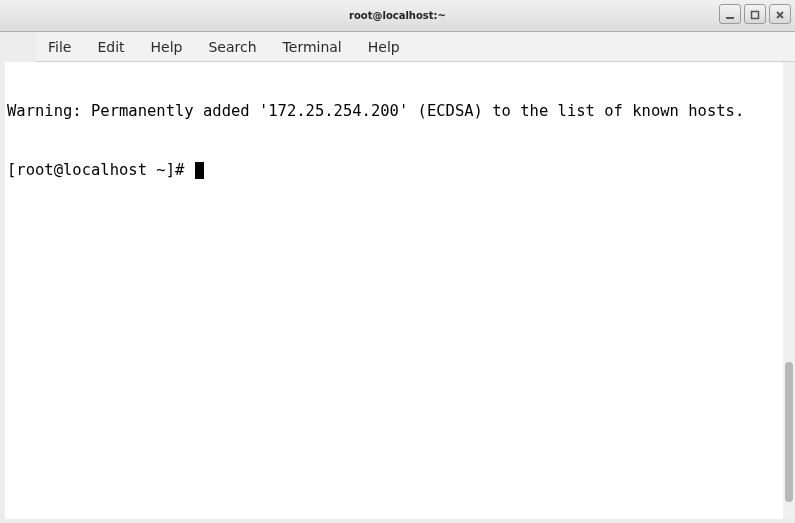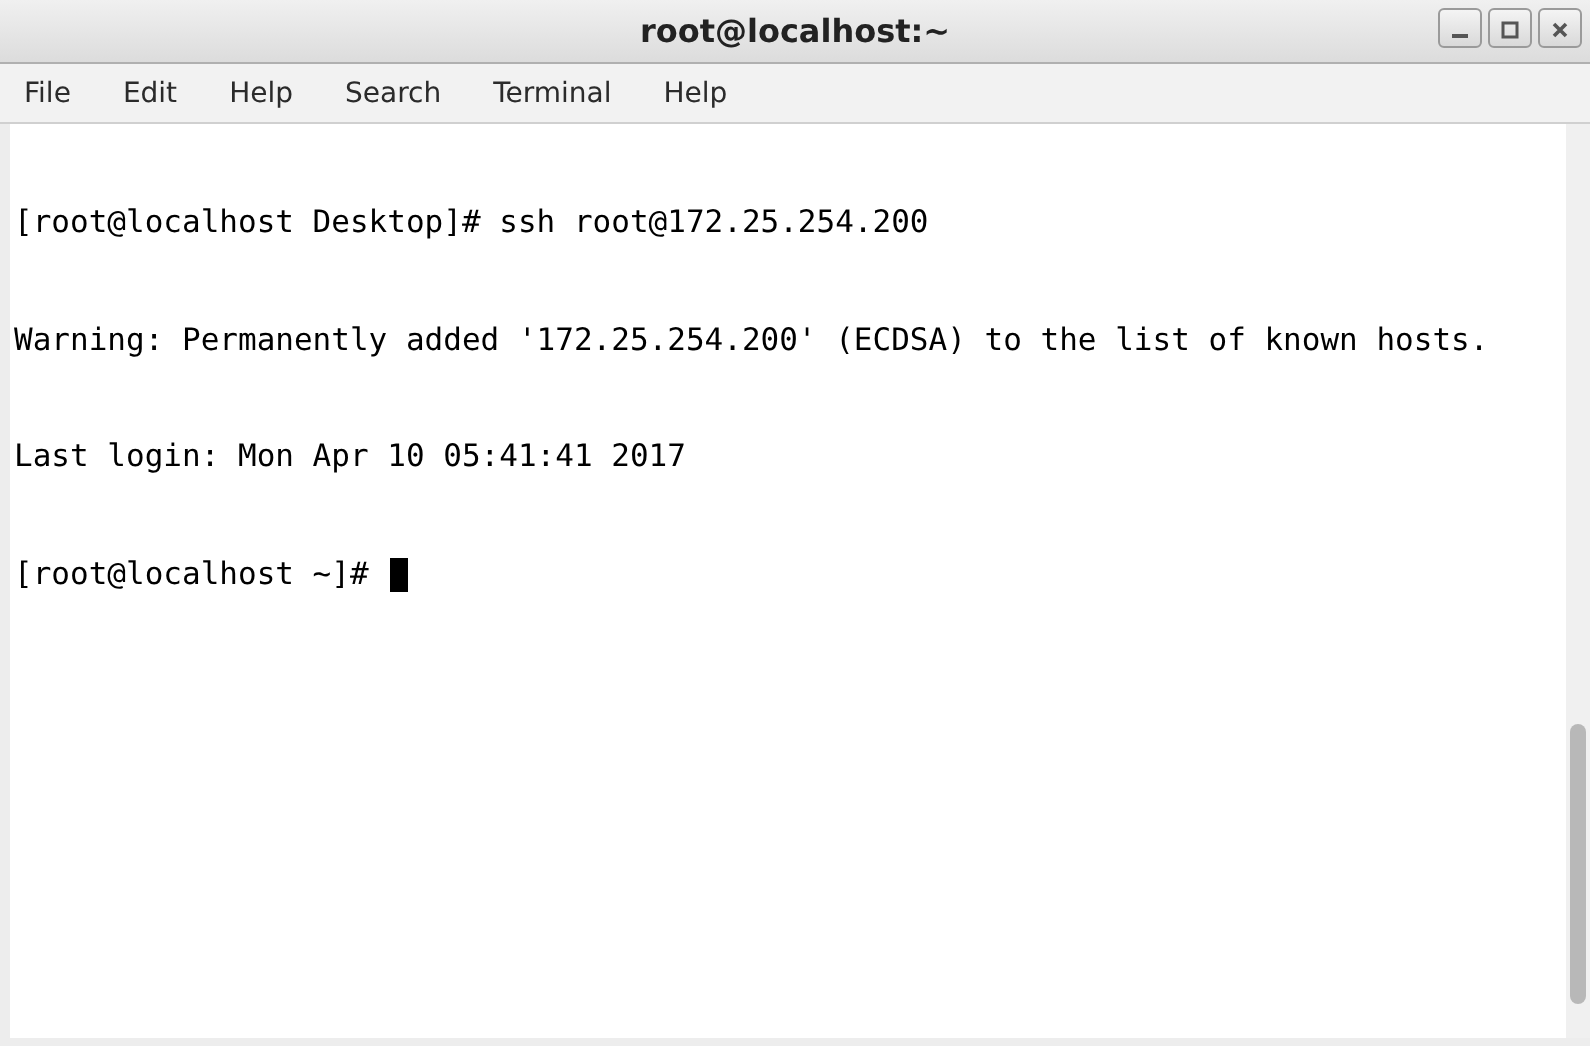--- a/index.html
+++ b/index.html
@@ -17,21 +17,21 @@
       border-bottom: 1px solid #b0b0b0;
       display: flex;
       align-items: center;
       position: relative;
     }
     .window-title {
       position: absolute;
       left: 0; right: 0;
       text-align: center;
       font-weight: bold;
-      font-size: 16px;
+      font-size: 10px;
       color: #222;
       pointer-events: none;
     }
     .window-controls {
       position: absolute;
       right: 4px;
       top: 4px;
       display: flex;
       gap: 3px;
     }
@@ -49,20 +49,21 @@
     }
     .win-btn svg { width: 10px; height: 10px; }
     .menubar {
       height: 30px;
       background: #f2f2f2;
       border-bottom: 1px solid #d0d0d0;
       display: flex;
       align-items: center;
       padding: 0 8px;
       gap: 18px;
+      margin-left: 36px;
     }
     .menu-item {
       font-size: 14px;
       color: #2b2b2b;
       cursor: pointer;
       padding: 4px 4px;
     }
     .terminal-area {
       position: absolute;
       top: 62px;
@@ -139,23 +140,21 @@
 <div class="menubar">
   <span class="menu-item">File</span>
   <span class="menu-item">Edit</span>
   <span class="menu-item">Help</span>
   <span class="menu-item">Search</span>
   <span class="menu-item">Terminal</span>
   <span class="menu-item">Help</span>
 </div>
 
 <div class="terminal-area">
-  <div class="terminal-line">[root@localhost Desktop]# ssh root@172.25.254.200</div>
   <div class="terminal-line">Warning: Permanently added '172.25.254.200' (ECDSA) to the list of known hosts.</div>
-  <div class="terminal-line">Last login: Mon Apr 10 05:41:41 2017</div>
   <div class="prompt-line">
     <span>[root@localhost ~]# </span><span class="cursor-block"></span>
   </div>
 </div>
 
 <div class="scrollbar-track">
   <div class="scrollbar-thumb"></div>
 </div>
 
 </body></html>

